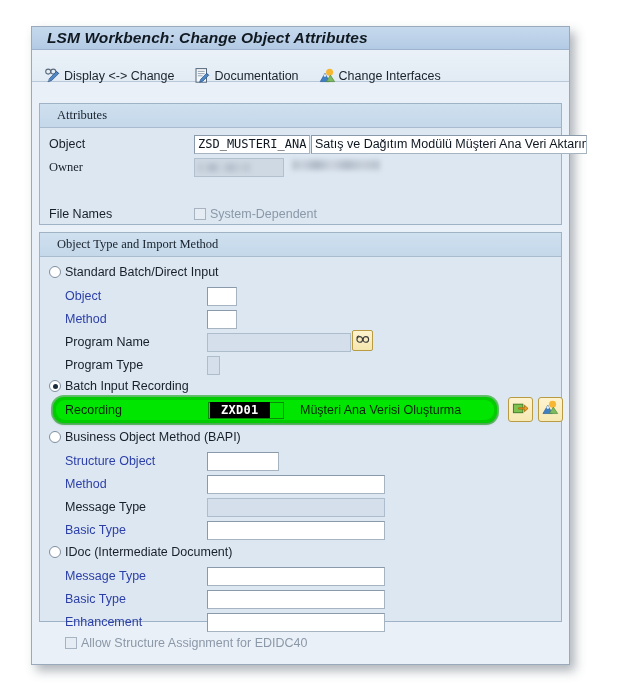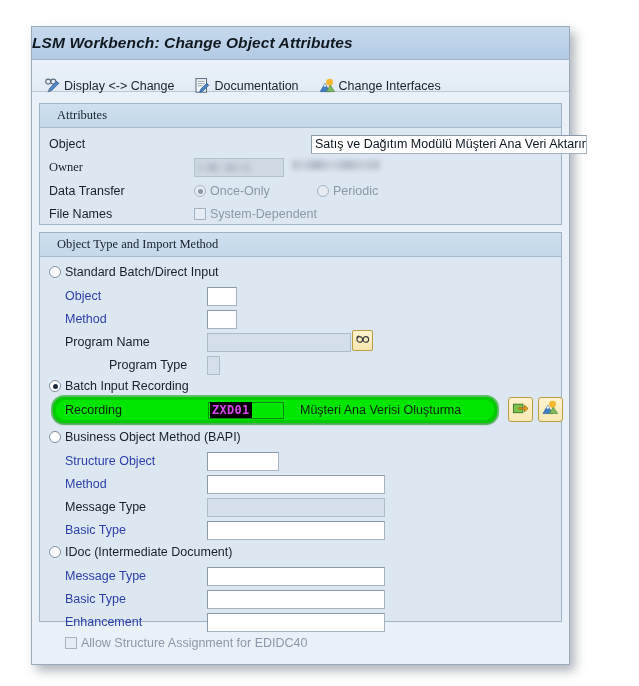--- a/index.html
+++ b/index.html
@@ -26,26 +26,26 @@
     width: 539px;
     height: 639px;
     background: #eaf0f7;
     border: 1px solid #9aa9bb;
     box-shadow: 5px 6px 10px rgba(80,90,105,0.45);
     box-sizing: border-box;
   }
 
   
   .titlebar {
-    height: 33px;
+    height: 23px;
     background: linear-gradient(to bottom, #c5d8ec 0%, #bdd2e9 50%, #b3cae4 100%);
     border-bottom: 1px solid #9fb4cc;
     display: flex;
     align-items: center;
-    padding-left: 0;
+    padding-left: 15px;
     box-sizing: border-box;
   }
   .titlebar-text {
     font-size: 15.5px;
     font-weight: bold;
     font-style: italic;
     color: #101820;
     letter-spacing: 0.1px;
   }
 
@@ -221,25 +221,25 @@
     height: 17px;
     background: #00e600;
     border: 1px solid #0a8a0a;
     box-sizing: border-box;
     display: flex;
     align-items: center;
     padding-left: 1px;
   }
   .rec-sel {
     background: #000000;
-    color: #d946ef;
+    color: #ffffff;
     font-family: "DejaVu Sans Mono", monospace;
     font-size: 12px;
     font-weight: bold;
-    padding: 1px 2px;
+    padding: 1px 11px;
     letter-spacing: 0.3px;
   }
   .rec-desc {
     position: absolute;
     left: 244px;
     font-size: 12.5px;
     color: #07230a;
     white-space: nowrap;
   }
 
@@ -322,44 +322,34 @@
     </div>
 
     <div class="group" style="left:7px; top:76px; width:523px; height:122px;">
       <div class="group-hdr">
         <span class="group-hdr-text">Attributes</span>
       </div>
       <div class="group-body">
 
         <div class="row" style="top:5px;">
           <span class="lbl" style="position:absolute;left:9px;">Object</span>
+          <div class="fld" style="position:absolute;left:154px;width:116px;">ZSD_MUSTERI_ANA</div>
           <div class="fld sans" style="position:absolute;left:271px;width:276px;">Satış ve Dağıtım Modülü Müşteri Ana Veri Aktarımı</div>
         </div>
 
         <div class="row" style="top:28px;font-family:Liberation Serif, serif;">
           <span class="lbl" style="position:absolute;left:9px;">Owner</span>
           <div class="fld blur" style="position:absolute;left:154px;width:90px;">
             <div class="redact" style="width:52px;"></div>
           </div>
           <div style="position:absolute;left:252px;top:4px;">
             <div class="redact" style="width:88px;height:10px;"></div>
           </div>
         </div>
 
-        <div class="row" style="top:52px;">
-          <span class="lbl" style="position:absolute;left:9px;">Data Transfer</span>
-          <div style="position:absolute;left:154px;display:flex;align-items:center;">
-            <span class="radio dis on"></span>
-            <span class="lbl dis">Once-Only</span>
-          </div>
-          <div style="position:absolute;left:277px;display:flex;align-items:center;">
-            <span class="radio dis"></span>
-            <span class="lbl dis">Periodic</span>
-          </div>
-        </div>
 
         <div class="row" style="top:75px;">
           <span class="lbl" style="position:absolute;left:9px;">File Names</span>
           <div style="position:absolute;left:154px;display:flex;align-items:center;">
             <span class="chk"></span>
             <span class="lbl dis">System-Dependent</span>
           </div>
         </div>
 
       </div>
@@ -395,21 +385,21 @@
                 <circle cx="4" cy="8" r="3" fill="none" stroke="#3a3a3a" stroke-width="1.2"></circle>
                 <circle cx="10.5" cy="8" r="3" fill="none" stroke="#3a3a3a" stroke-width="1.2"></circle>
                 <path d="M7 7.6 Q7.75 6.8 8.5 7.6" fill="none" stroke="#3a3a3a" stroke-width="1.1"></path>
                 <path d="M1 6.6 Q1.4 4 3.4 4.4" fill="none" stroke="#3a3a3a" stroke-width="1.1"></path>
               </svg>
             </span>
           </div>
         </div>
 
         <div class="row" style="top:97px;">
-          <span class="lbl" style="position:absolute;left:25px;margin-left:44px;">Program Type</span>
+          <span class="lbl" style="position:absolute;left:25px;">Program Type</span>
           <div class="fld ro" style="position:absolute;left:167px;width:13px;"></div>
         </div>
 
         <div style="position:absolute;left:9px;top:119px;display:flex;align-items:center;height:20px;">
           <span class="radio on"></span>
           <span class="lbl">Batch Input Recording</span>
         </div>
 
         <div class="rec-wrap" style="left:13px; top:140px; width:444px; height:26px;">
           <div class="rec-inner">

